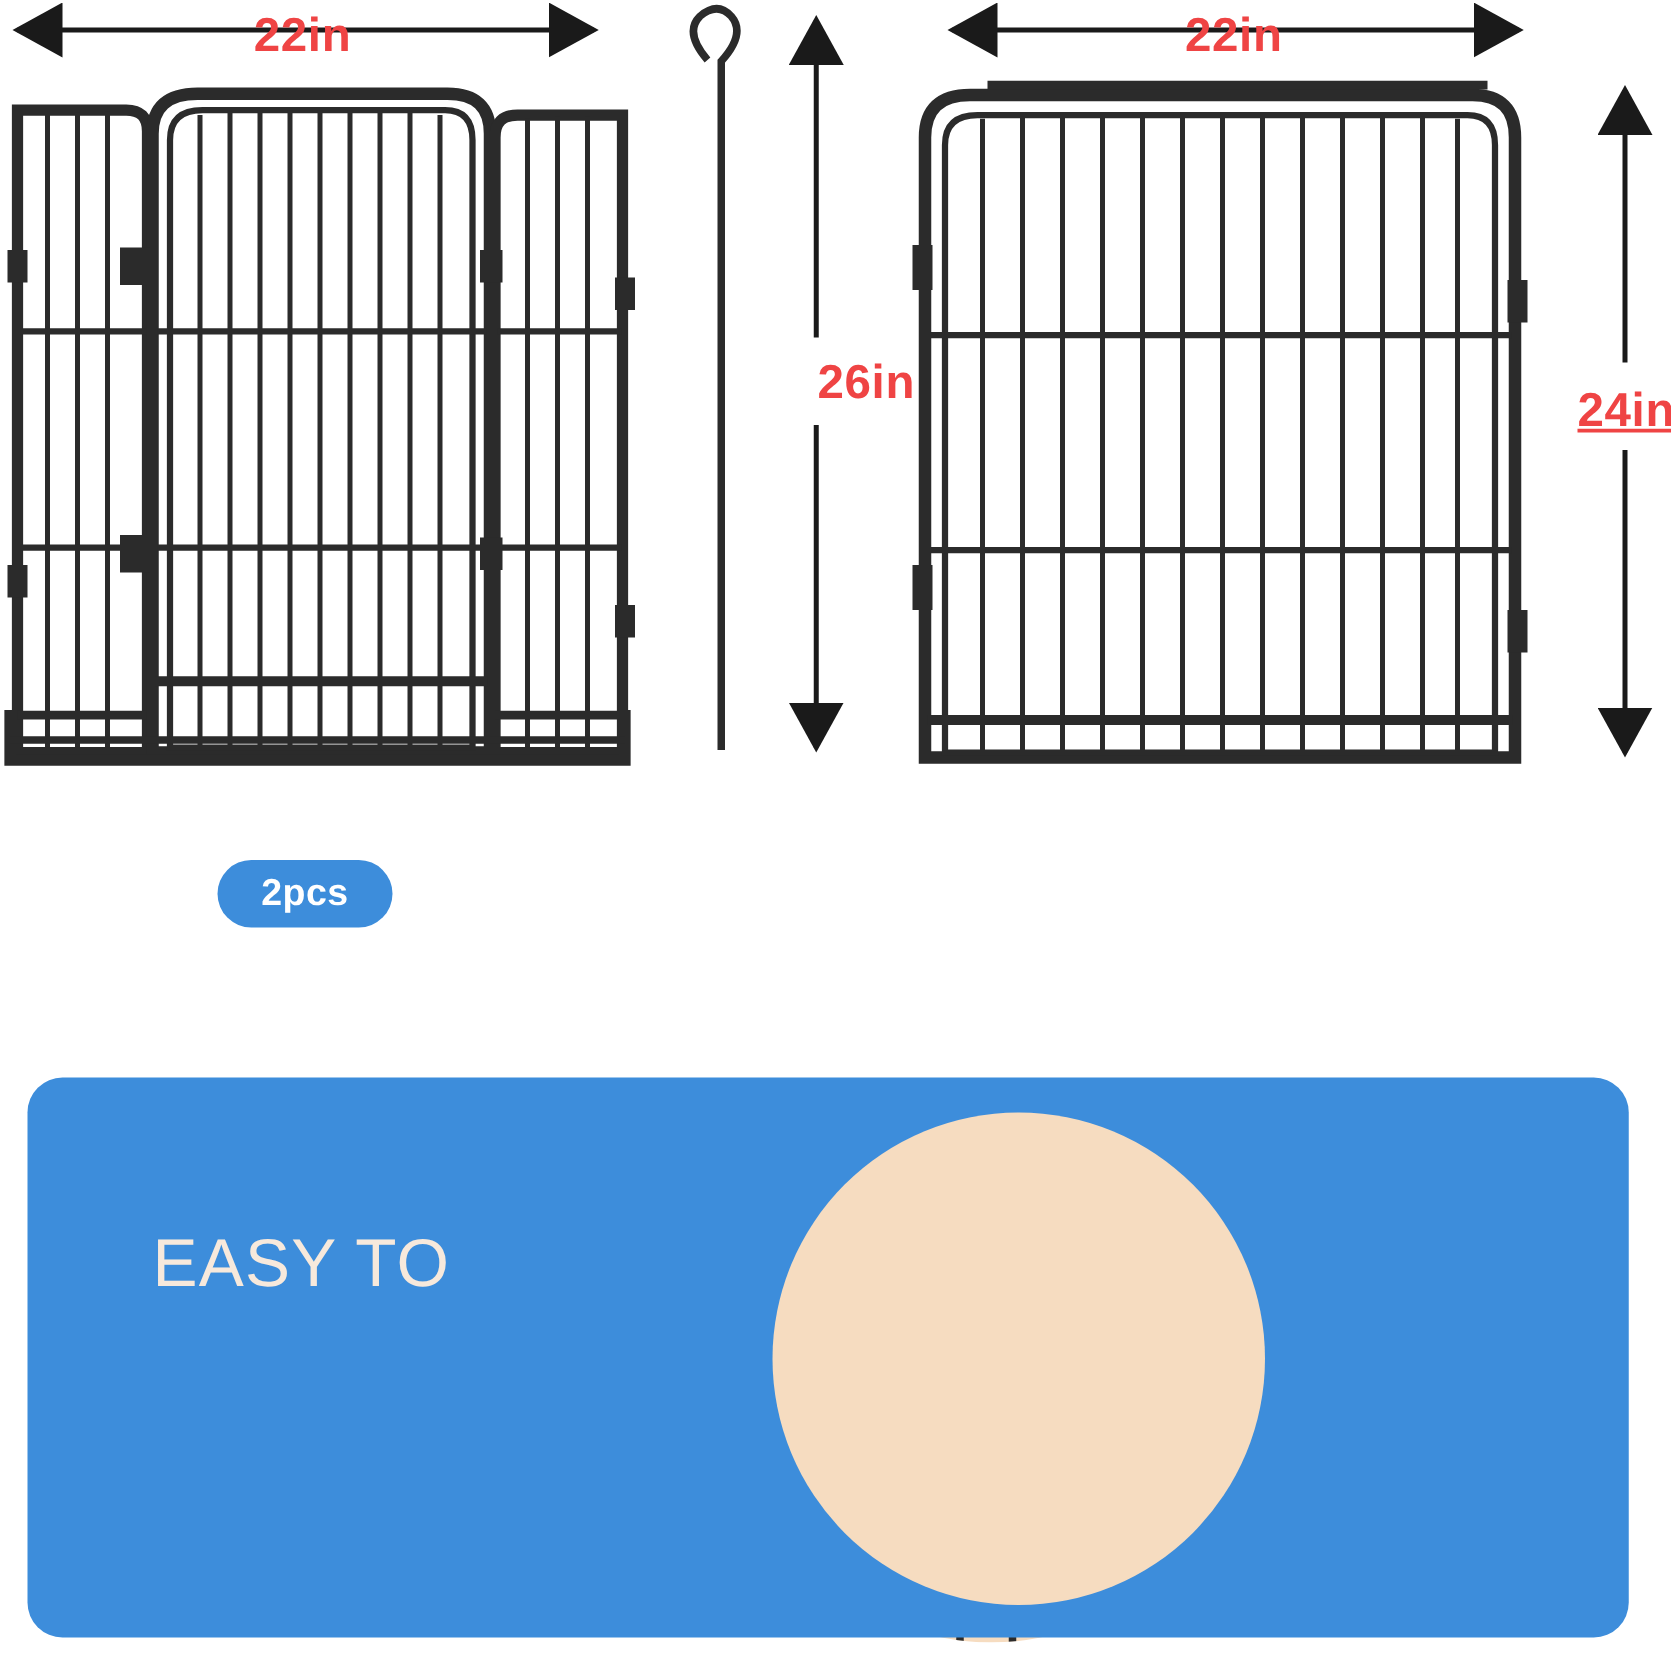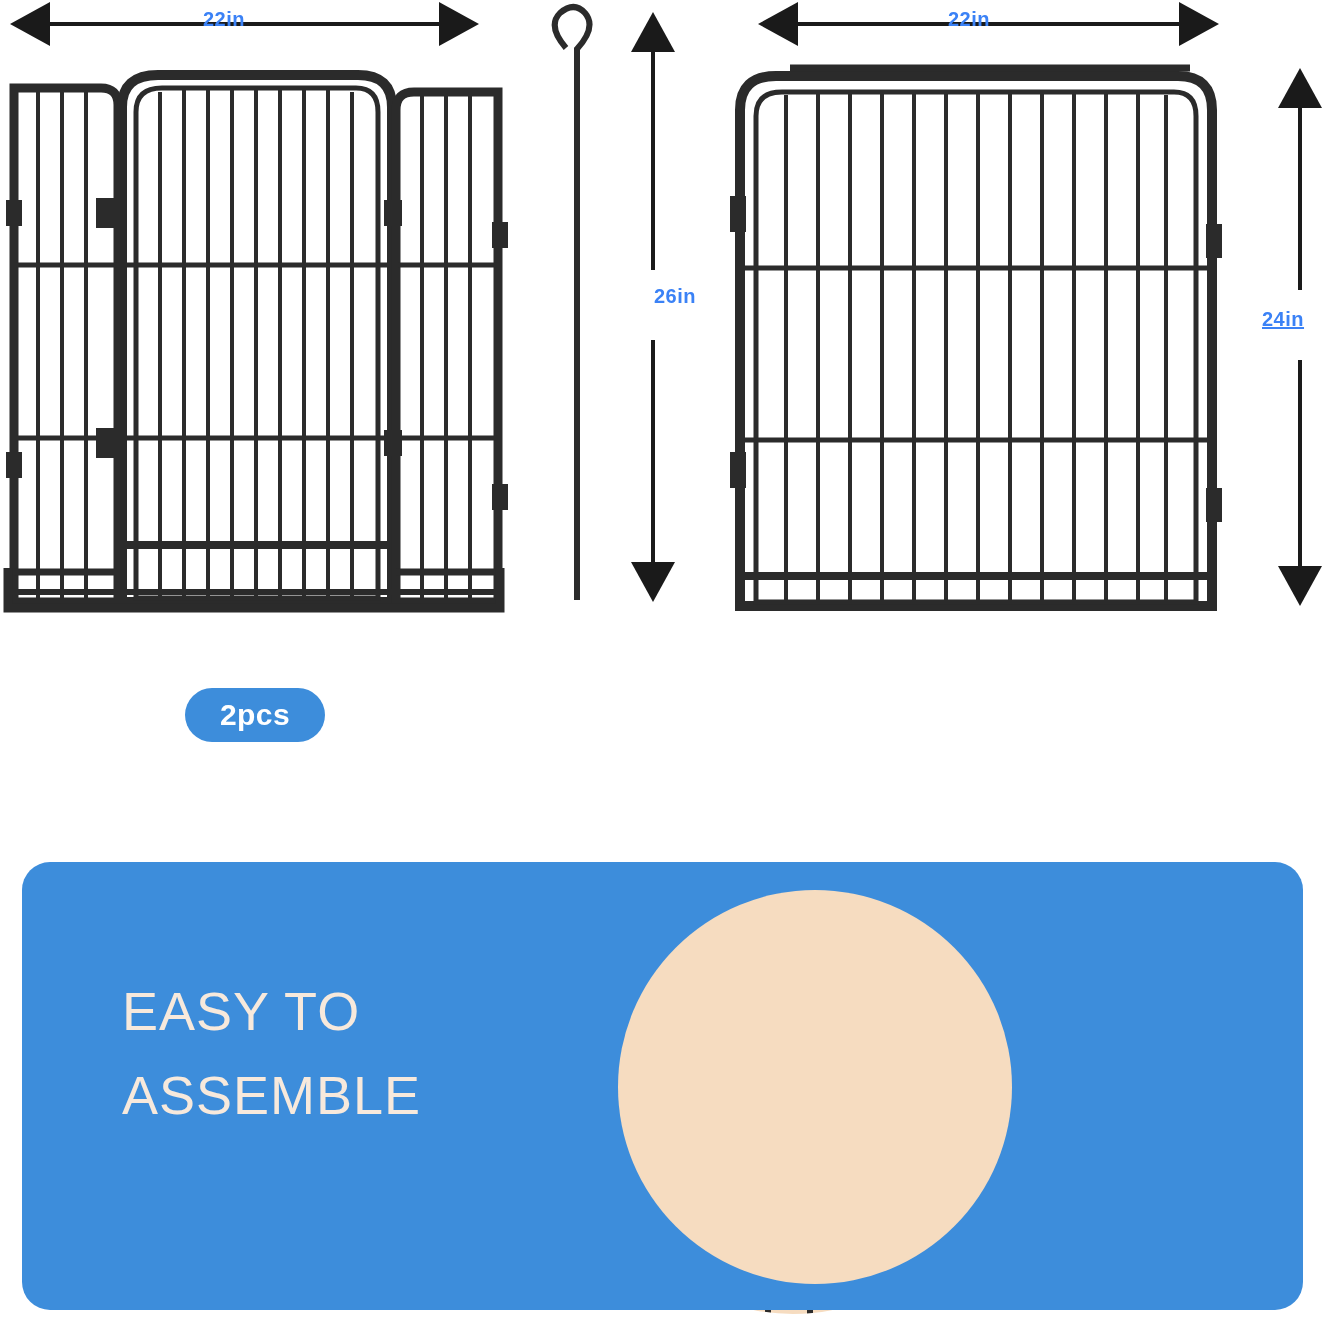--- a/index.html
+++ b/index.html
@@ -18,23 +18,23 @@
   .stage {
     position: absolute;
     left: 0; top: 0;
     width: 1337px;
     height: 1331px;
   }
 
   
   .dim-label {
     position: absolute;
-    font-size: 20px;
+    font-size: 38px;
     font-weight: 700;
-    color: #3b82f6;
+    color: #ef4444;
     letter-spacing: 0.5px;
     white-space: nowrap;
   }
 
   
   .svg-layer {
     position: absolute;
     left: 0; top: 0;
     width: 1337px;
     height: 1331px;
@@ -251,23 +251,22 @@
       <line x1="878" y1="1000" x2="878" y2="1320" stroke-width="14"></line>
       <rect x="994" y="1186" width="22" height="40" fill="#2b2b2b" stroke="none"></rect>
     </g>
   </svg>
 
   <div class="dim-label" style="left:203px; top:8px;">22in</div>
   <div class="dim-label" style="left:654px; top:285px;">26in</div>
   <div class="dim-label" style="left:948px; top:8px;">22in</div>
   <div class="dim-label" style="left:1262px; top:308px;text-decoration:underline;">24in</div>
 
-  <div class="pill" style="left:185px; top:688px; width:140px;">2pcs</div>
+  <div class="pill" style="left:174px; top:688px; width:140px;">2pcs</div>
 
   <div class="banner">
     <div class="banner-text">
       <div>EASY TO</div>
-      <div>ASSEMBLE</div>
     </div>
     <div class="banner-photo"></div>
   </div>
 
 </div>
 
 </body></html>

